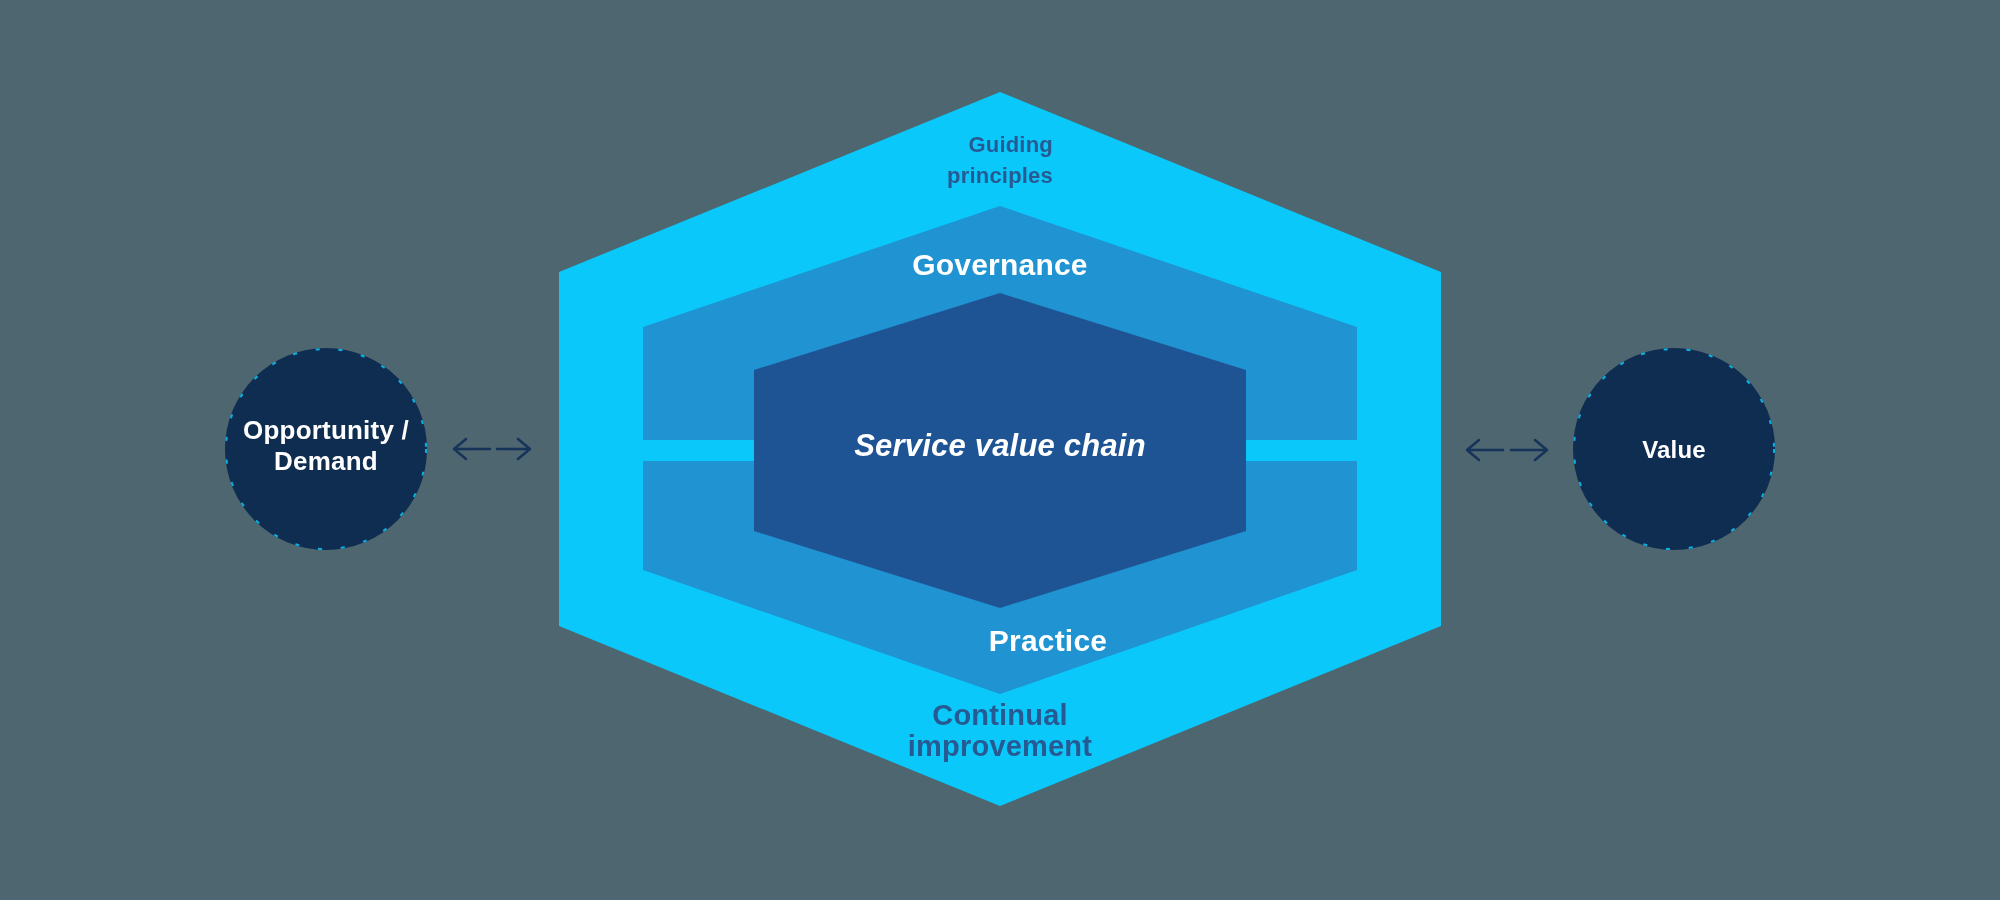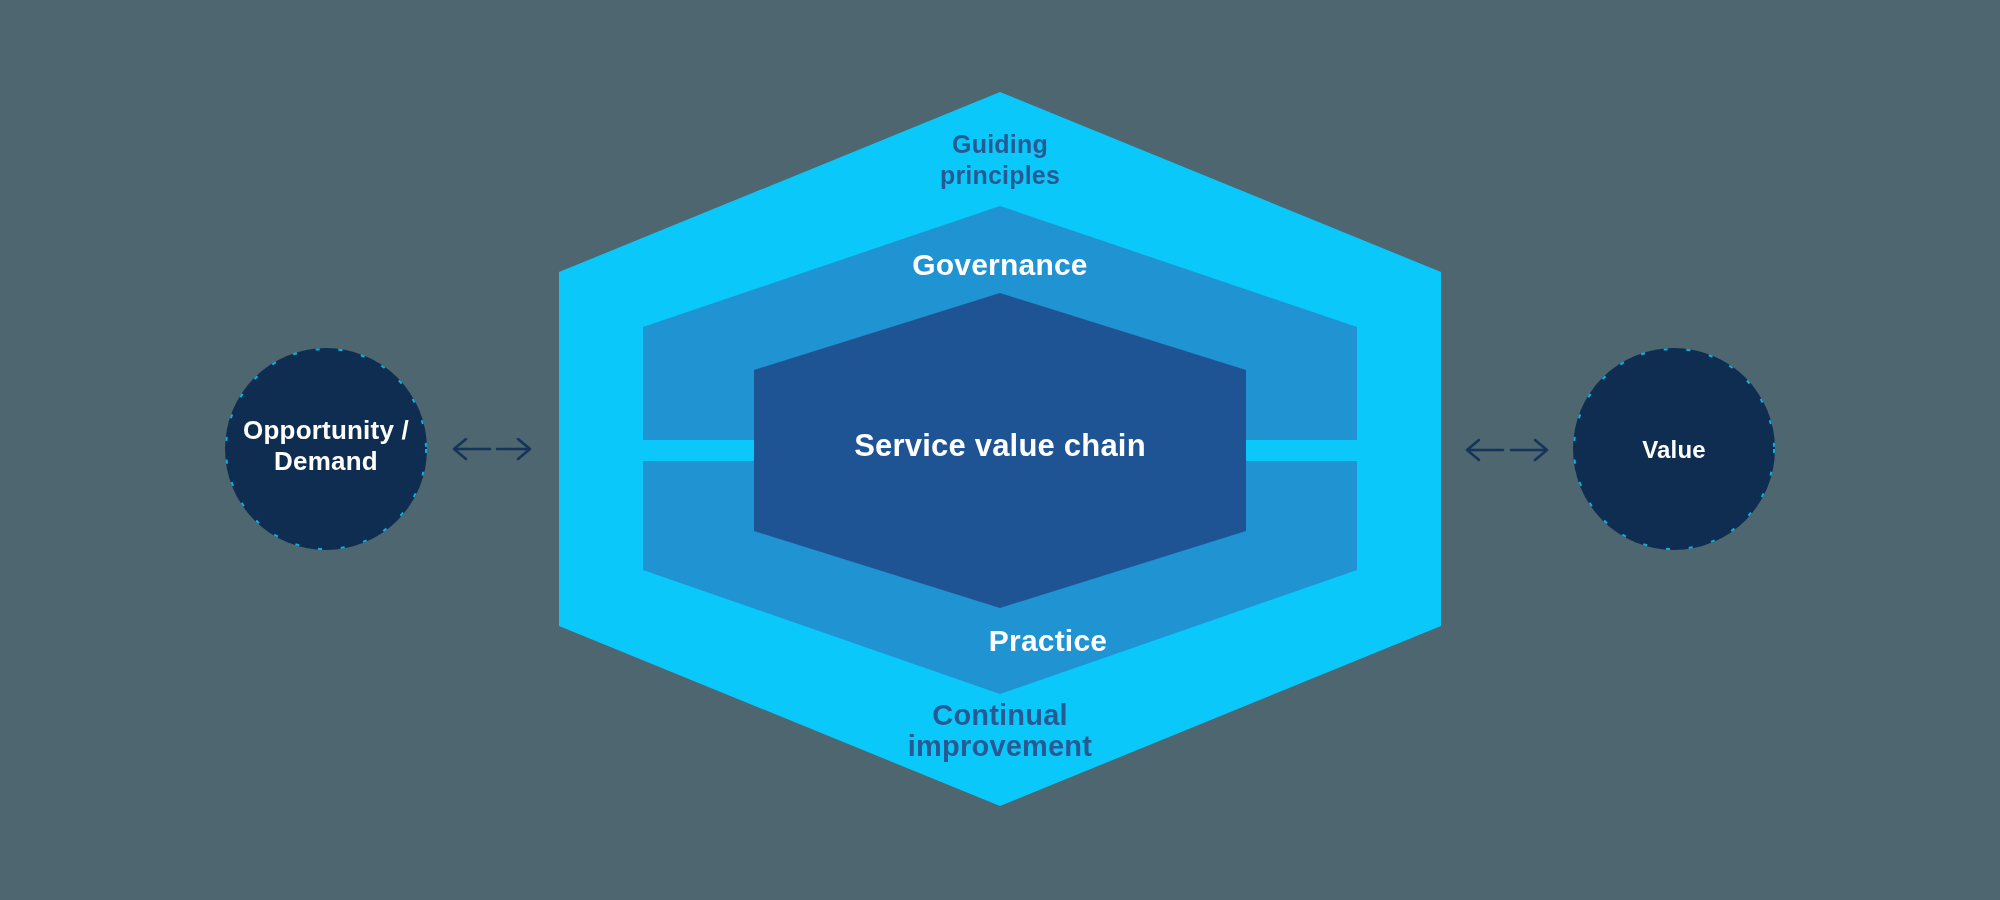--- a/index.html
+++ b/index.html
@@ -23,23 +23,23 @@
   .label {
     position: absolute;
     transform: translateX(-50%);
     text-align: center;
     font-weight: bold;
     white-space: nowrap;
     letter-spacing: 0.2px;
   }
   .navy-text   { color: #275a93; }
   .white-text  { color: #ffffff; }
-  .lbl-guiding      { left: 1000px; top: 129px; font-size: 25px; line-height: 31px; }
+  .lbl-guiding      { left: 1000px; top: 129px; font-size: 22px; line-height: 31px; text-align: right; }
   .lbl-governance   { left: 1000px; top: 250px; font-size: 30px; line-height: 30px; }
-  .lbl-svc          { left: 1000px; top: 430px; font-size: 31px; line-height: 32px; }
+  .lbl-svc          { left: 1000px; top: 430px; font-size: 31px; line-height: 32px; font-style: italic; }
   .lbl-practice     { left: 1000px; top: 626px; font-size: 30px; line-height: 30px; margin-left: 48px; }
   .lbl-continual    { left: 1000px; top: 700px; font-size: 29px; line-height: 31px; }
   .lbl-opportunity  { left: 326px;  top: 415px; font-size: 26px; line-height: 31px; }
   .lbl-value        { left: 1674px; top: 436px; font-size: 24px; line-height: 28px; }
 </style>
 </head>
 <body>
 
 <div class="stage">
 

